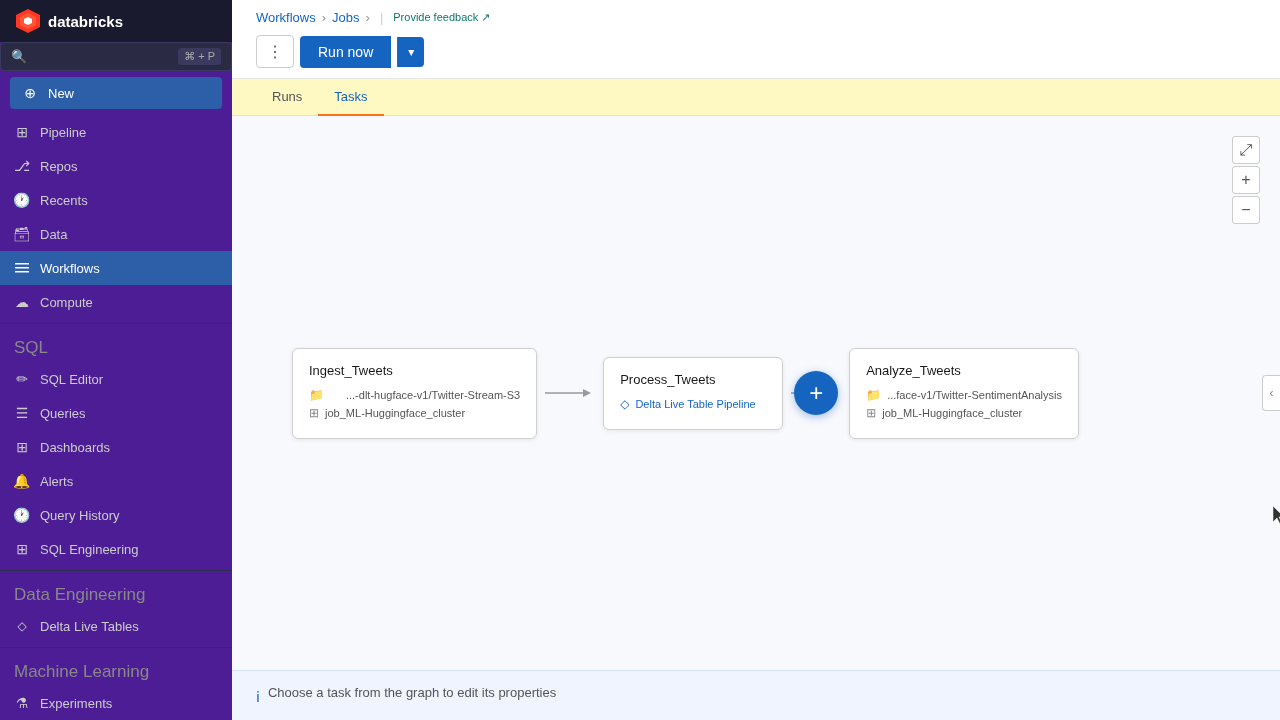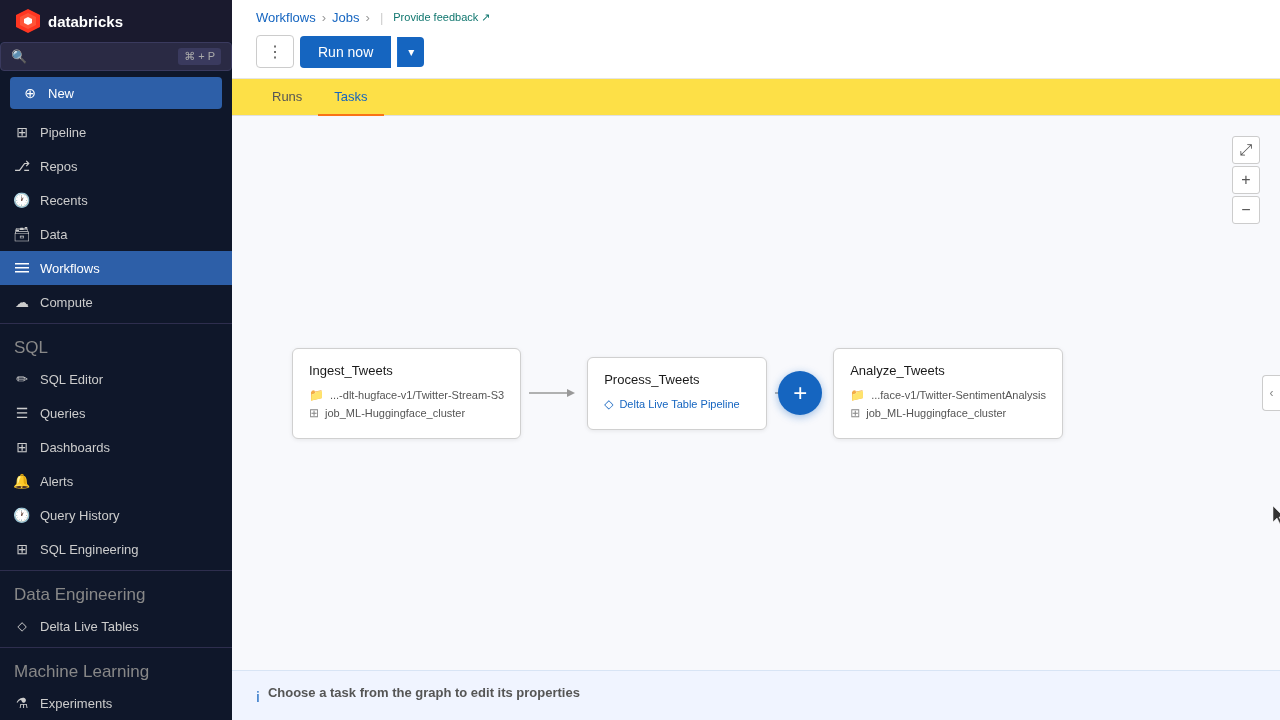--- a/index.html
+++ b/index.html
@@ -2,21 +2,21 @@
 <html><head>
   <meta charset="utf-8">
   <style>
     * { box-sizing: border-box; margin: 0; padding: 0; }
     body { font-family: -apple-system, BlinkMacSystemFont, 'Segoe UI', sans-serif; font-size: 13px; background: #f5f5f5; display: flex; height: 720px; overflow: hidden; }
 
     
     #sidebar {
       width: 232px;
       min-width: 232px;
-      background: #0f172a;
+      background: #4c1d95;
       color: #ccc;
       display: flex;
       flex-direction: column;
       height: 720px;
       overflow-y: auto;
     }
     #sidebar-logo {
       display: flex;
       align-items: center;
       gap: 6px;
@@ -172,21 +172,21 @@
       padding: 8px 10px;
       cursor: pointer;
       font-size: 12px;
     }
 
     
     #tabs-row {
       display: flex;
       gap: 0;
       padding: 0 24px;
-      background: #fde047;
+      background: #fef9c3;
       border-bottom: 1px solid #e0e0e0;
     }
     .tab {
       padding: 10px 16px;
       cursor: pointer;
       color: #555;
       font-size: 13px;
       border-bottom: 2px solid transparent;
       margin-bottom: -1px;
     }
@@ -328,21 +328,20 @@
     }
     .info-title {
       font-weight: 500;
       color: #1a1a1a;
       font-size: 13px;
       margin-bottom: 3px;
     }
     .info-desc {
       color: #555;
       font-size: 13px;
-      font-weight: bold;
     }
 
     
     #cursor {
       position: absolute;
       width: 12px;
       height: 12px;
       left: 1041px;
       top: 390px;
       pointer-events: none;
@@ -479,21 +478,21 @@
     </div>
   </div>
 
   <div id="canvas-area">
     <div id="workflow-canvas">
 
       <div class="task-node">
         <div class="task-node-title">Ingest_Tweets</div>
         <div class="task-node-row">
           <span class="node-icon">📁</span>
-          <span style="font-size:11px;color:#555;">...-dlt-hugface-v1/Twitter-Stream-S3</span>
+          <span style="font-size:11px;color:#555;margin-left:16px;">...-dlt-hugface-v1/Twitter-Stream-S3</span>
         </div>
         <div class="task-node-row">
           <span class="node-icon">⊞</span>
           <span style="font-size:11px;color:#555;">job_ML-Huggingface_cluster</span>
         </div>
       </div>
 
       <div class="arrow">
         <svg width="50" height="20" viewBox="0 0 50 20">
           <line x1="0" y1="10" x2="38" y2="10" stroke="#999" stroke-width="1.5"></line>

